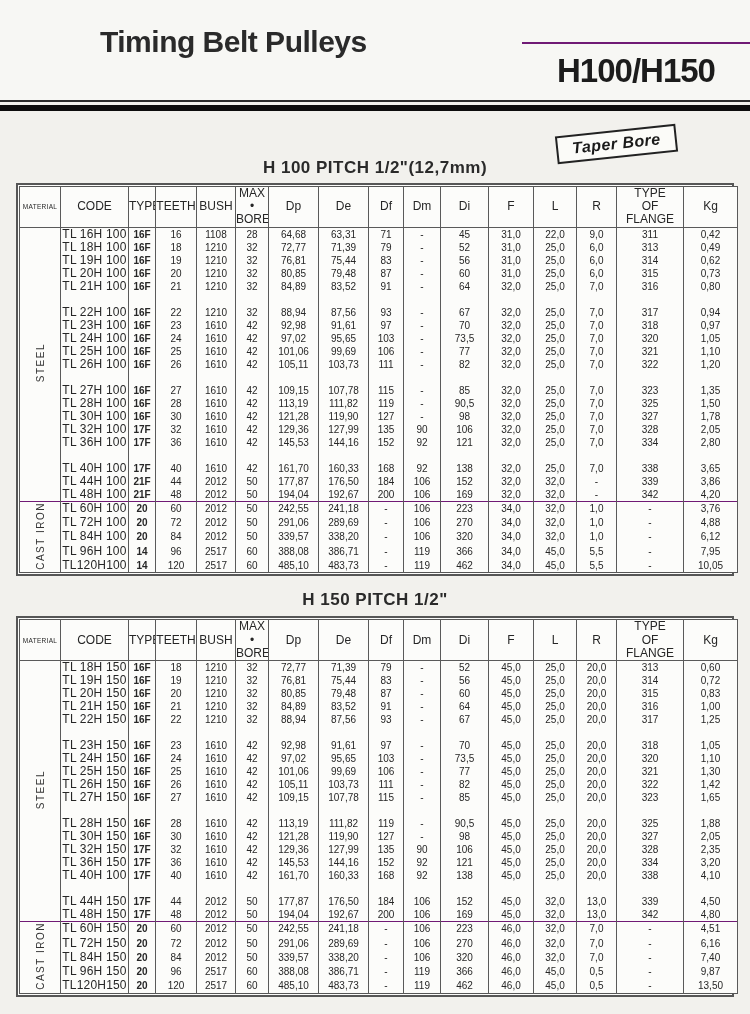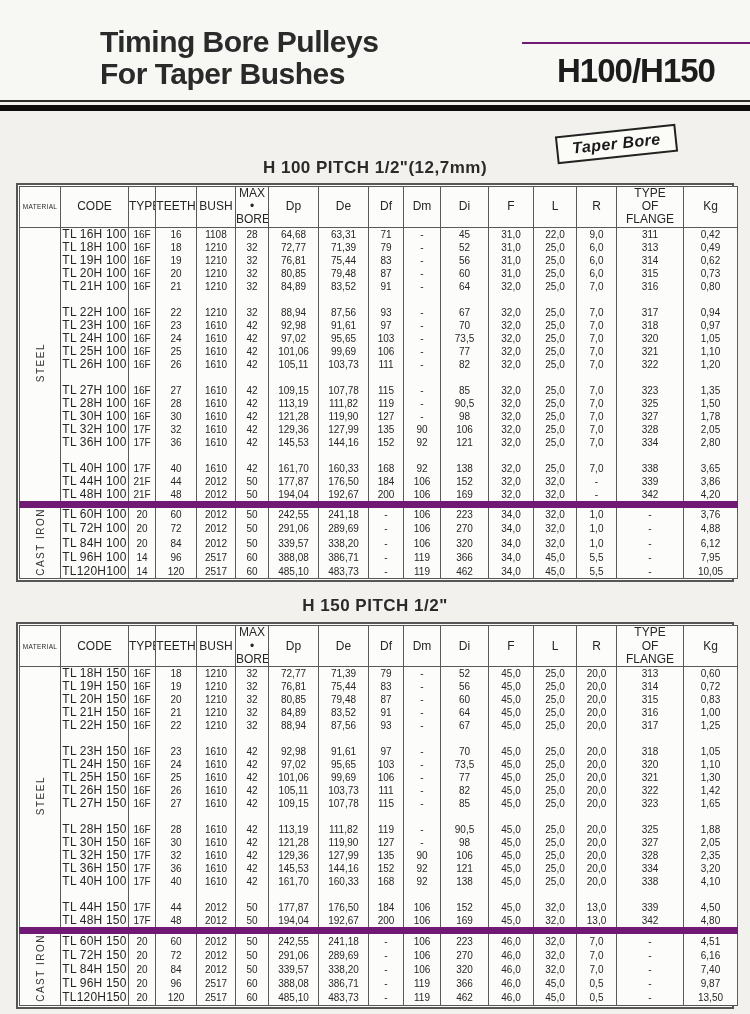--- a/index.html
+++ b/index.html
@@ -64,37 +64,37 @@
   }
   thead th {
     border-bottom:1px solid #5a5a5a;
     font-size:12px; font-weight:normal;
     height:36px; line-height:1.1;
     white-space:pre-line;
   }
   thead th.mat-h { font-size:6.5px; letter-spacing:0.3px; }
   tbody td { font-size:10px; height:13px; line-height:13px; white-space:nowrap; }
   td.code { font-weight:normal; font-size:12px; letter-spacing:0.2px; }
-  td.type { font-weight:normal; }
+  td.type { font-weight:bold; }
   tr.gap td { height:13px; }
-  tbody.sec-start tr:first-child td { border-top:7px solid #701a75;margin-top:34px; }
+  tbody.sec-start tr:first-child td { border-top:1px solid #701a75;margin-top:34px; }
   td.material { vertical-align:middle; }
   td.material span {
     display:inline-block;
     writing-mode:vertical-lr;
     transform:rotate(180deg);
     font-size:10px; letter-spacing:1.5px; color:#333;
   }
 </style>
 </head>
 <body>
 
 <header class="page-header">
-  <h1 class="main-title"><span>Timing Bore Pulleys</span><br>
-  <span>For Taper Bushes</span></h1>
+  <h1 class="main-title"><span>Timing Belt Pulleys</span><br>
+  </h1>
   <div class="model-box">H100/H150</div>
 </header>
 
 <div class="rule-thin"></div>
 <div class="rule-gap"></div>
 <div class="rule-thick"></div>
 
 <div class="taper-tag">Taper Bore</div>
 
 <h2 class="tbl-title first">H 100 PITCH 1/2"(12,7mm)</h2>

